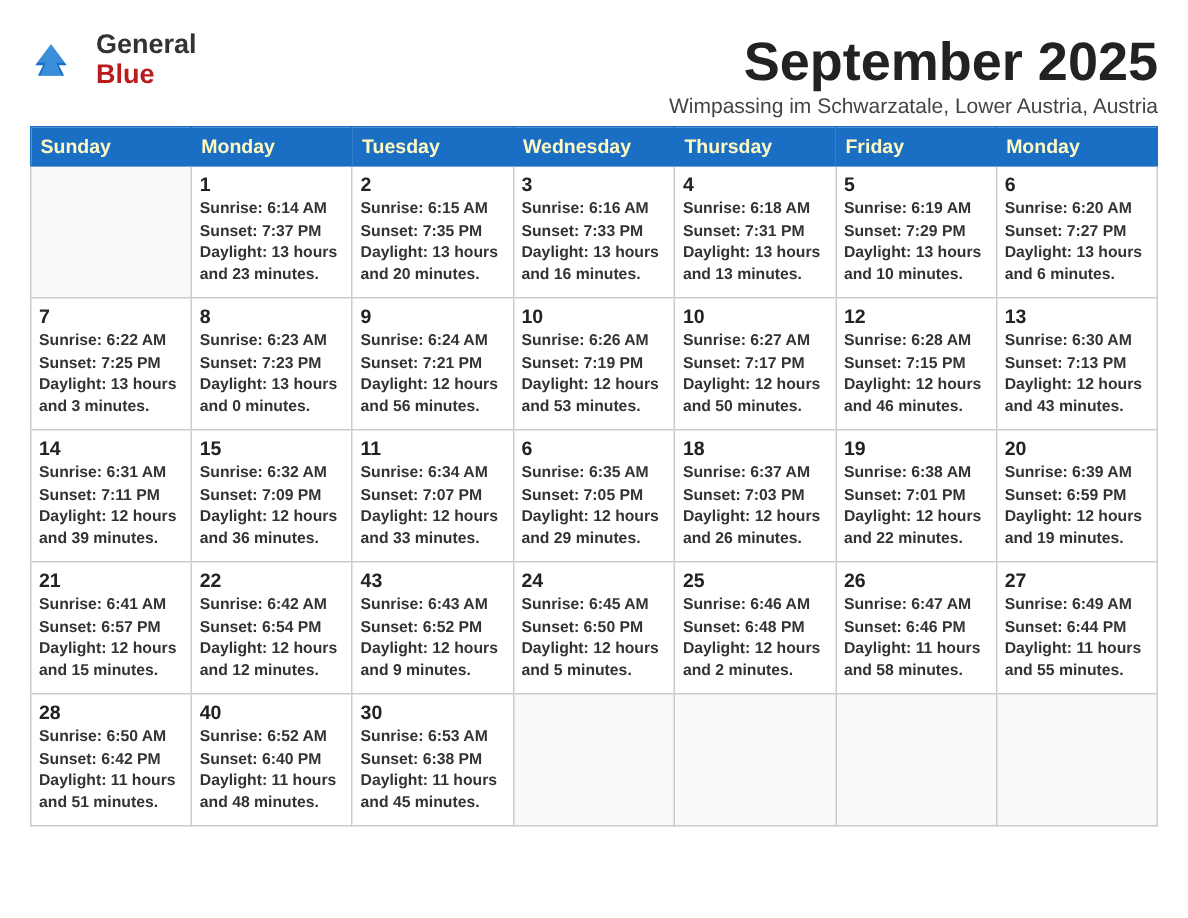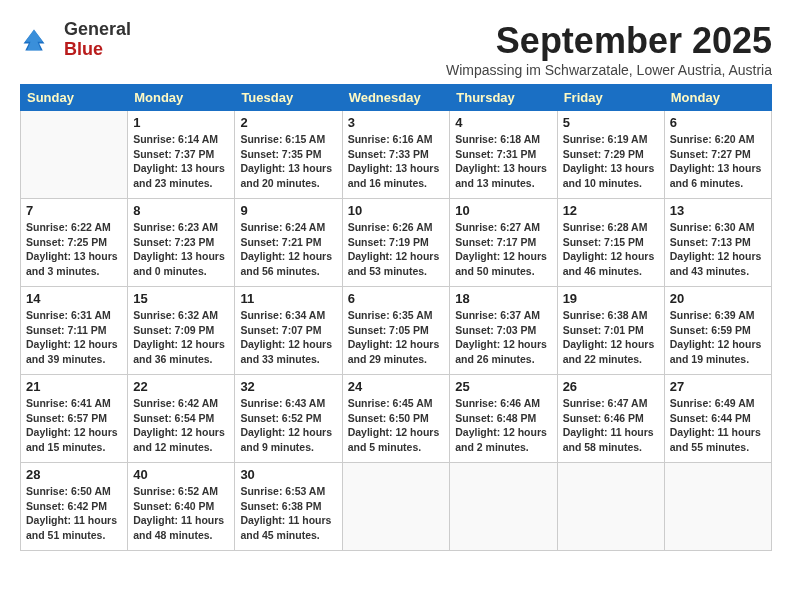--- a/index.html
+++ b/index.html
@@ -212,21 +212,21 @@
       <tr class="week-row">
         <td>
           <span class="day-num">21</span>
           <div class="day-info">Sunrise: 6:41 AM<br>Sunset: 6:57 PM<br>Daylight: 12 hours<br>and 15 minutes.</div>
         </td>
         <td>
           <span class="day-num">22</span>
           <div class="day-info">Sunrise: 6:42 AM<br>Sunset: 6:54 PM<br>Daylight: 12 hours<br>and 12 minutes.</div>
         </td>
         <td>
-          <span class="day-num">32</span>
+          <span class="day-num">43</span>
           <div class="day-info">Sunrise: 6:43 AM<br>Sunset: 6:52 PM<br>Daylight: 12 hours<br>and 9 minutes.</div>
         </td>
         <td>
           <span class="day-num">24</span>
           <div class="day-info">Sunrise: 6:45 AM<br>Sunset: 6:50 PM<br>Daylight: 12 hours<br>and 5 minutes.</div>
         </td>
         <td>
           <span class="day-num">25</span>
           <div class="day-info">Sunrise: 6:46 AM<br>Sunset: 6:48 PM<br>Daylight: 12 hours<br>and 2 minutes.</div>
         </td>

